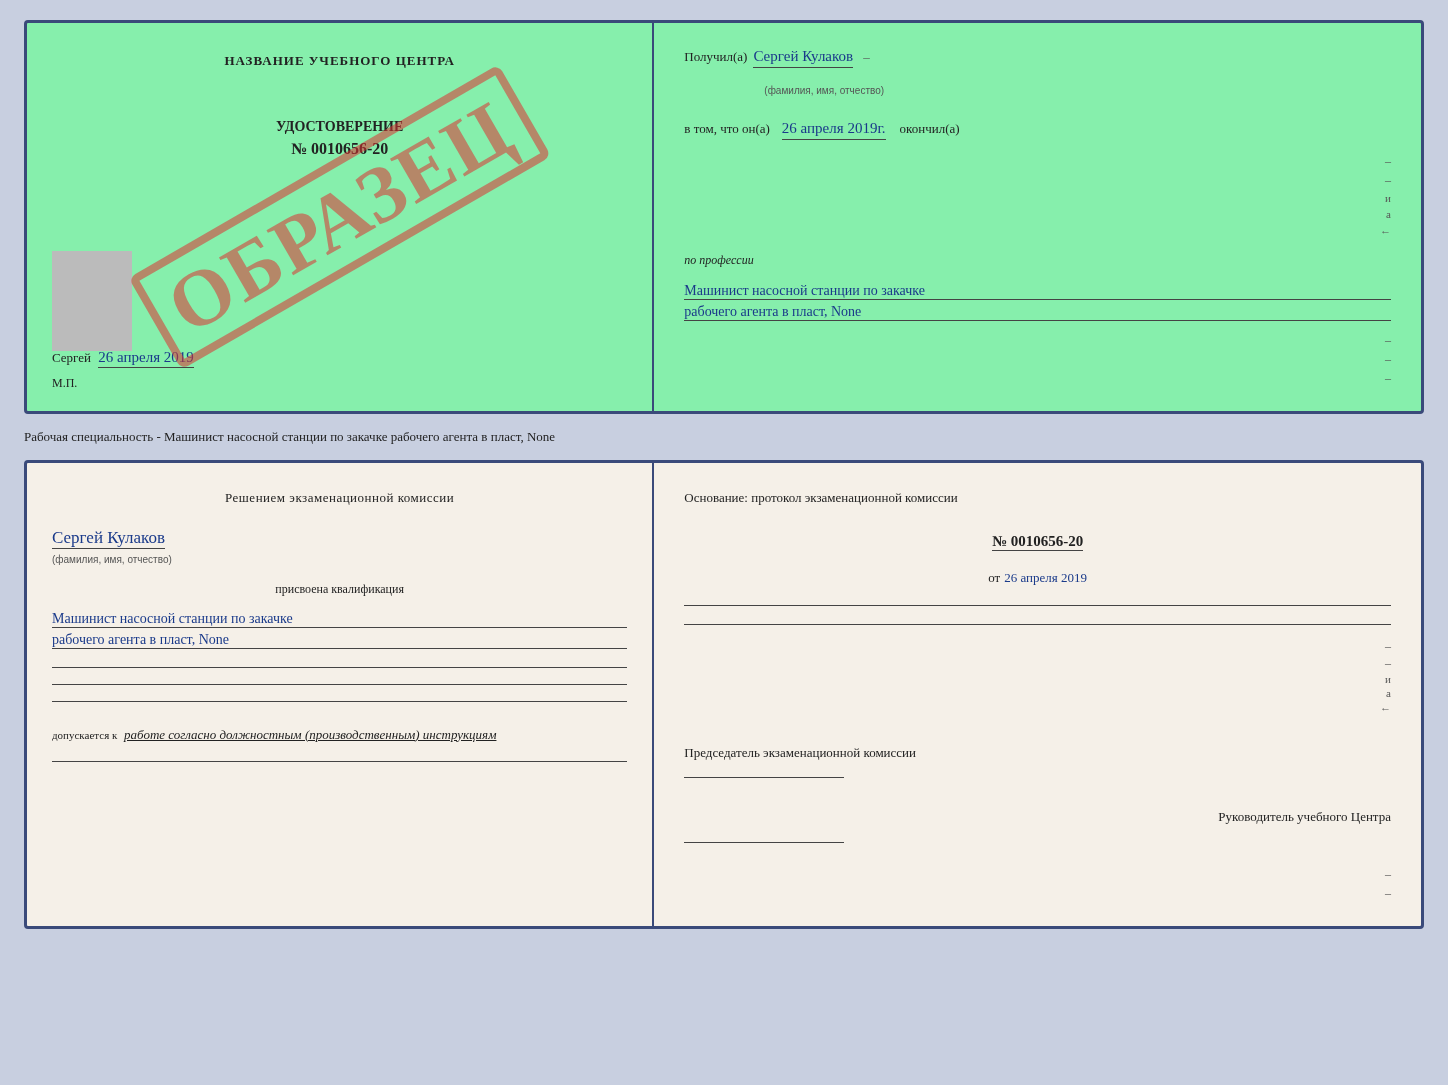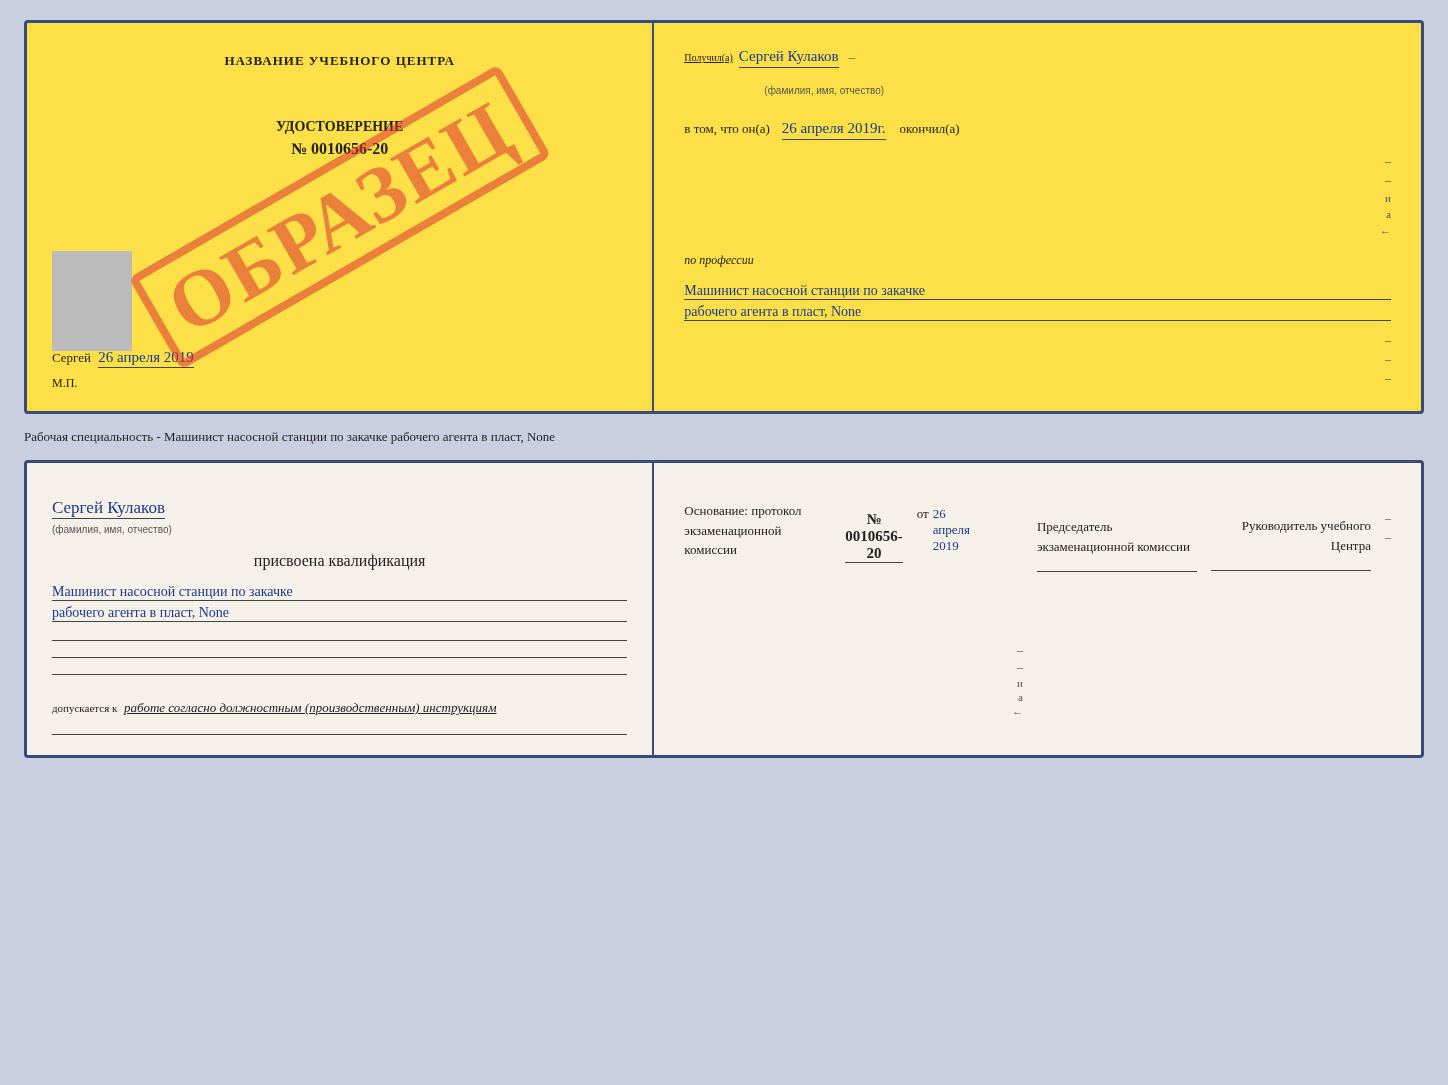--- a/index.html
+++ b/index.html
@@ -13,21 +13,21 @@
     .page-wrapper {
       max-width: 1400px;
       margin: 0 auto;
       display: flex;
       flex-direction: column;
       gap: 10px;
     }
 
     
     .doc-card {
-      background: #fde047;
+      background: #86efac;
       border: 3px solid #3a4a7a;
       border-radius: 4px;
       display: flex;
       overflow: hidden;
       position: relative;
     }
 
     
     .left-panel {
       width: 45%;
@@ -194,22 +194,23 @@
       width: 45%;
       border-right: 2px solid #3a4a7a;
       padding: 25px 25px 20px;
       display: flex;
       flex-direction: column;
       gap: 10px;
     }
 
     .right-panel-2 {
       width: 55%;
-      padding: 38px 30px;
-      display: flex;
+      padding: 25px 30px;
+      display: flex;
+      flex-direction: column;
       gap: 14px;
     }
 
     .commission-title {
       text-align: center;
       font-size: 13px;
       letter-spacing: 0.5px;
       color: #222;
       line-height: 1.5;
     }
@@ -229,21 +230,21 @@
     }
 
     .small-hint {
       font-size: 10px;
       color: #555;
       font-family: Arial, sans-serif;
     }
 
     .assigned-label {
       text-align: center;
-      font-size: 16px;
+      font-size: 12px;
       color: #222;
       margin-top: 5px;
     }
 
     .qualification-handwritten {
       font-family: 'Segoe Script', cursive, 'Comic Sans MS';
       color: #1a3a8a;
       font-size: 14px;
       border-bottom: 1px solid #444;
       display: block;
@@ -327,21 +328,21 @@
       <div class="issued-row">
         <span>Сергей</span>
         <span class="handwritten" style="margin-left:4px;">26 апреля 2019</span>
       </div>
       <div class="mp-label">М.П.</div>
     </div>
 
     <div class="right-panel">
 
       <div class="row-line">
-        <span style="font-size:10px;color:#222;text-decoration:underline;">Получил(а)</span>
+        <span style="font-size:13px;color:#222;">Получил(а)</span>
         <span class="handwritten">Сергей Кулаков</span>
         <span style="margin-left:4px;color:#555;">–</span>
       </div>
       <div style="margin-left: 80px;">
         <span class="underline-hint">(фамилия, имя, отчество)</span>
       </div>
 
       <div class="row-line" style="margin-top:10px;">
         <span>в том, что он(а)</span>
         <span class="handwritten" style="margin-left:6px;">26 апреля 2019г.</span>
@@ -369,20 +370,21 @@
         <div class="dash-line">–</div>
       </div>
     </div>
   </div>
 
   <div class="below-doc-text">Рабочая специальность - Машинист насосной станции по закачке рабочего агента в пласт, None</div>
 
   <div class="doc-card-2">
 
     <div class="left-panel-2">
+      <div class="commission-title">Решением экзаменационной комиссии</div>
 
       <div style="margin-top:10px;">
         <div>
           <span class="name-handwritten">Сергей Кулаков</span>
         </div>
         <div>
           <span class="small-hint">(фамилия, имя, отчество)</span>
         </div>
       </div>
 

